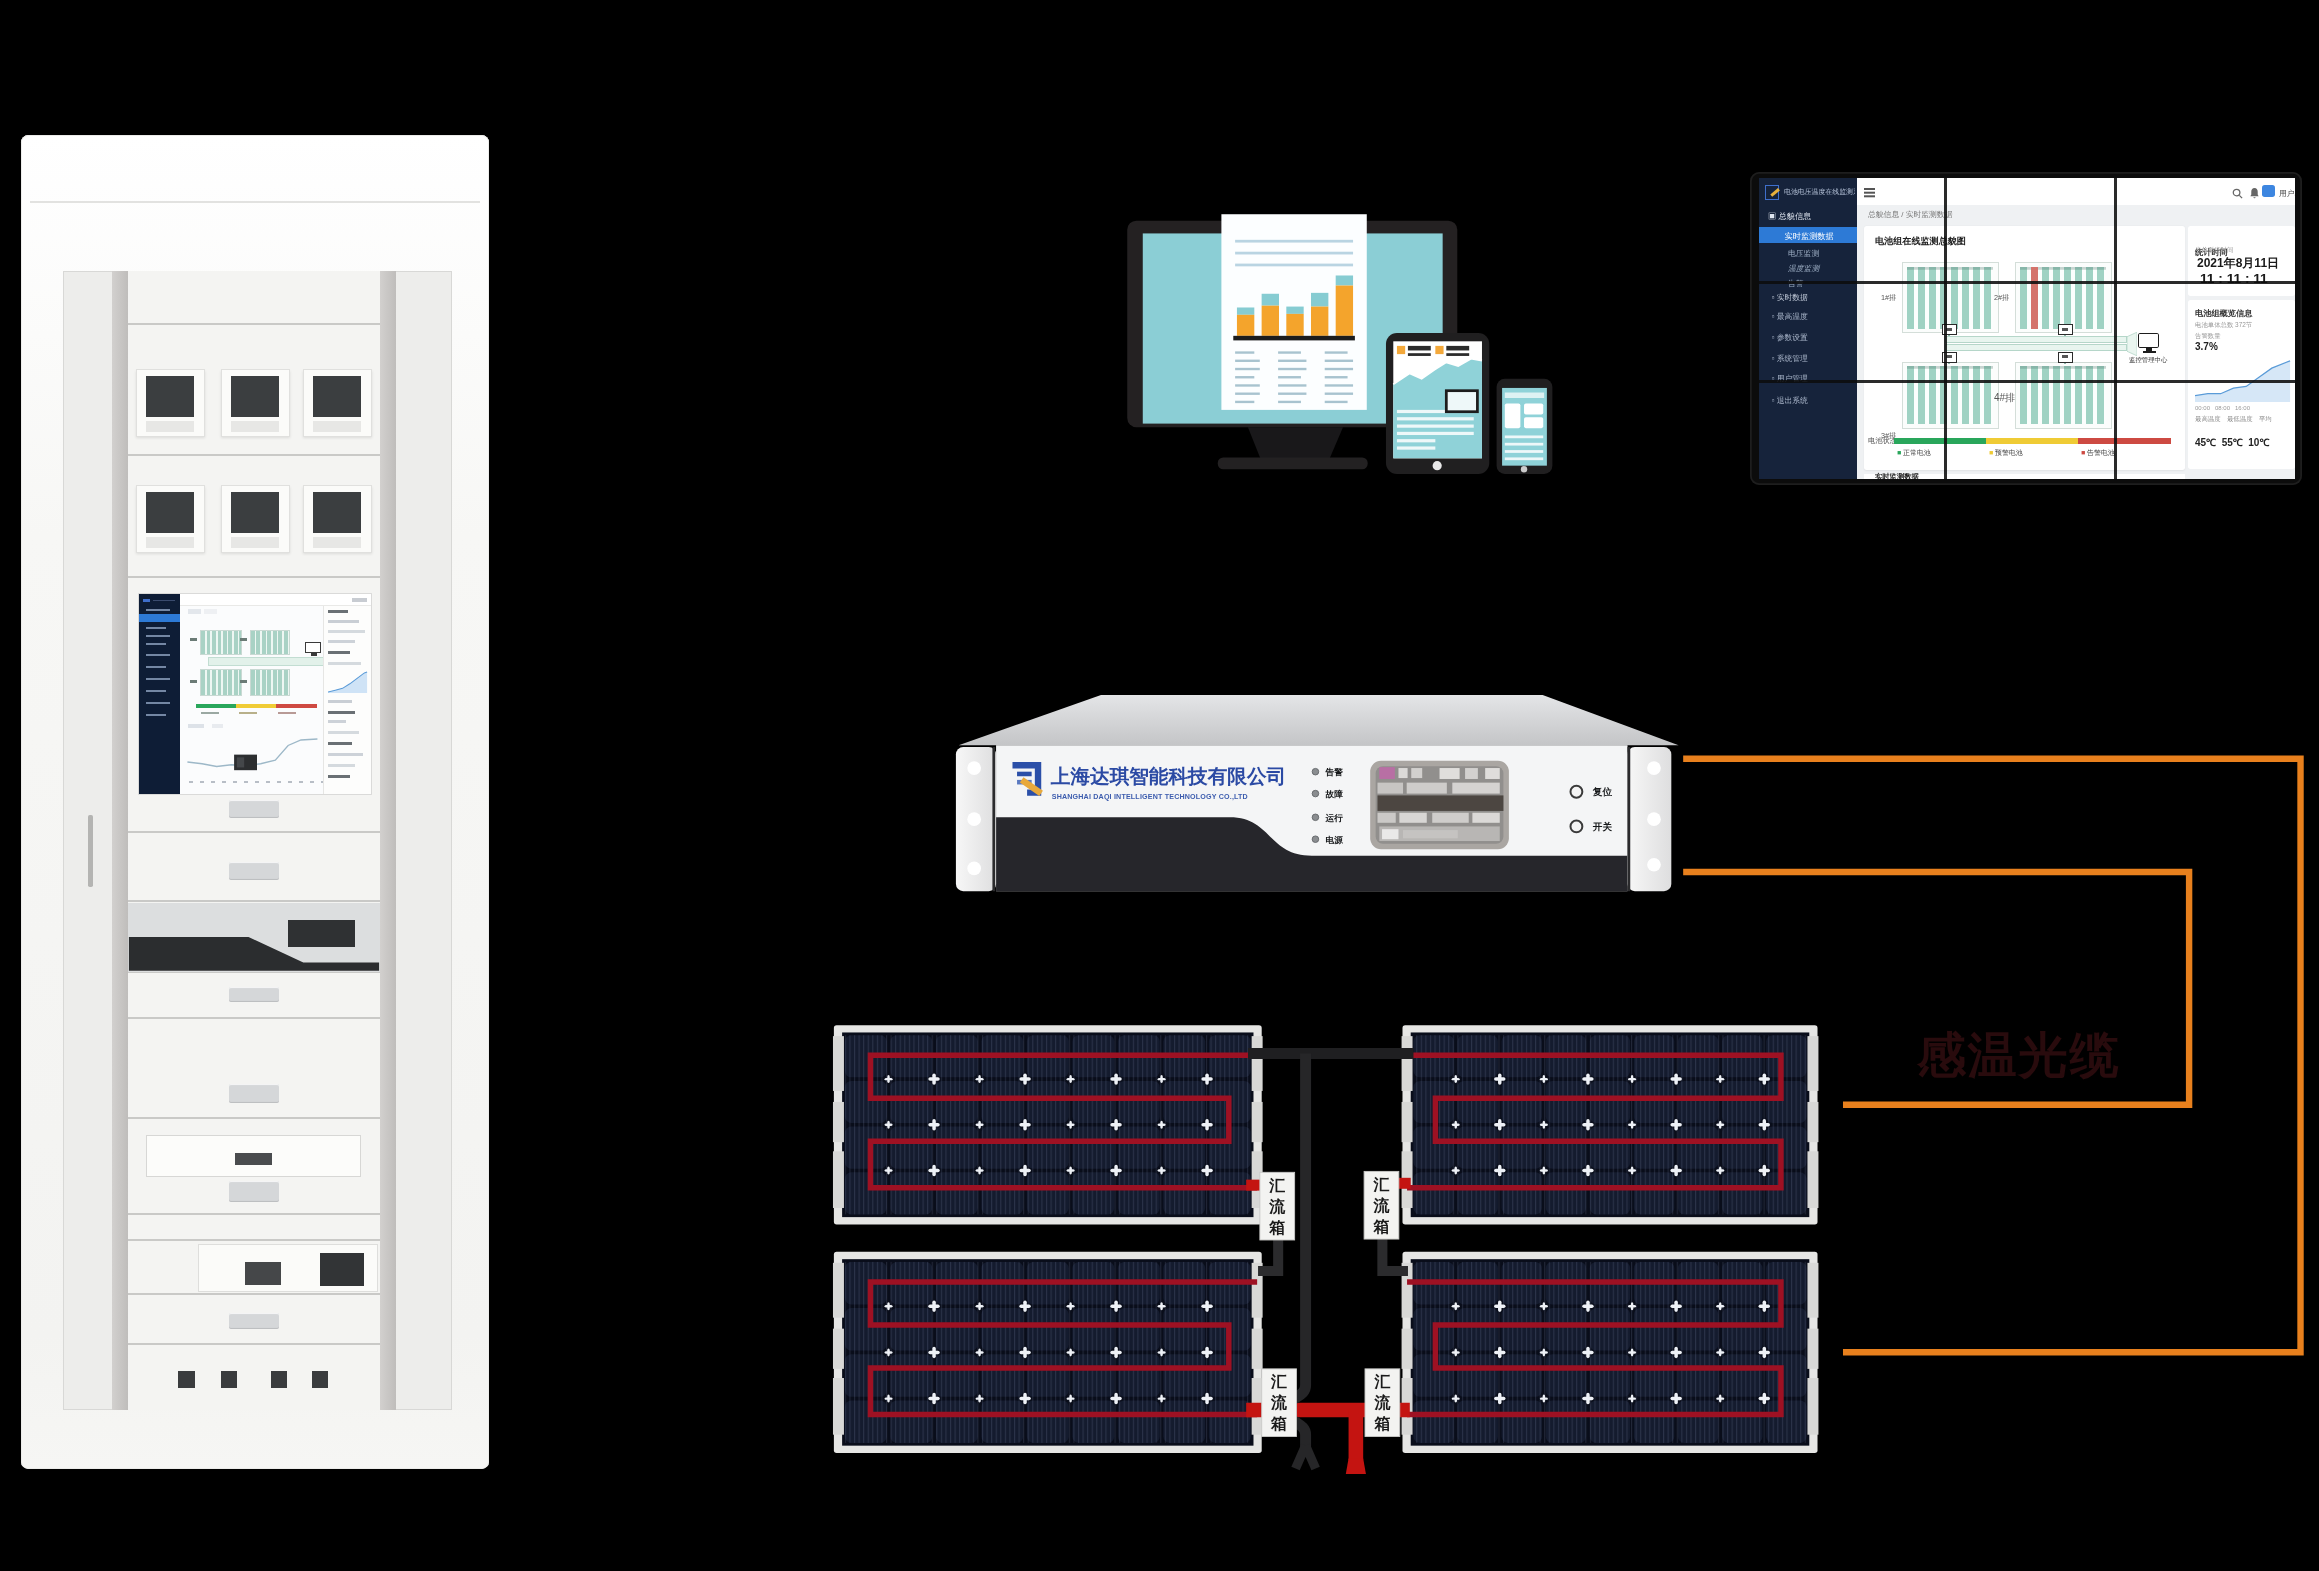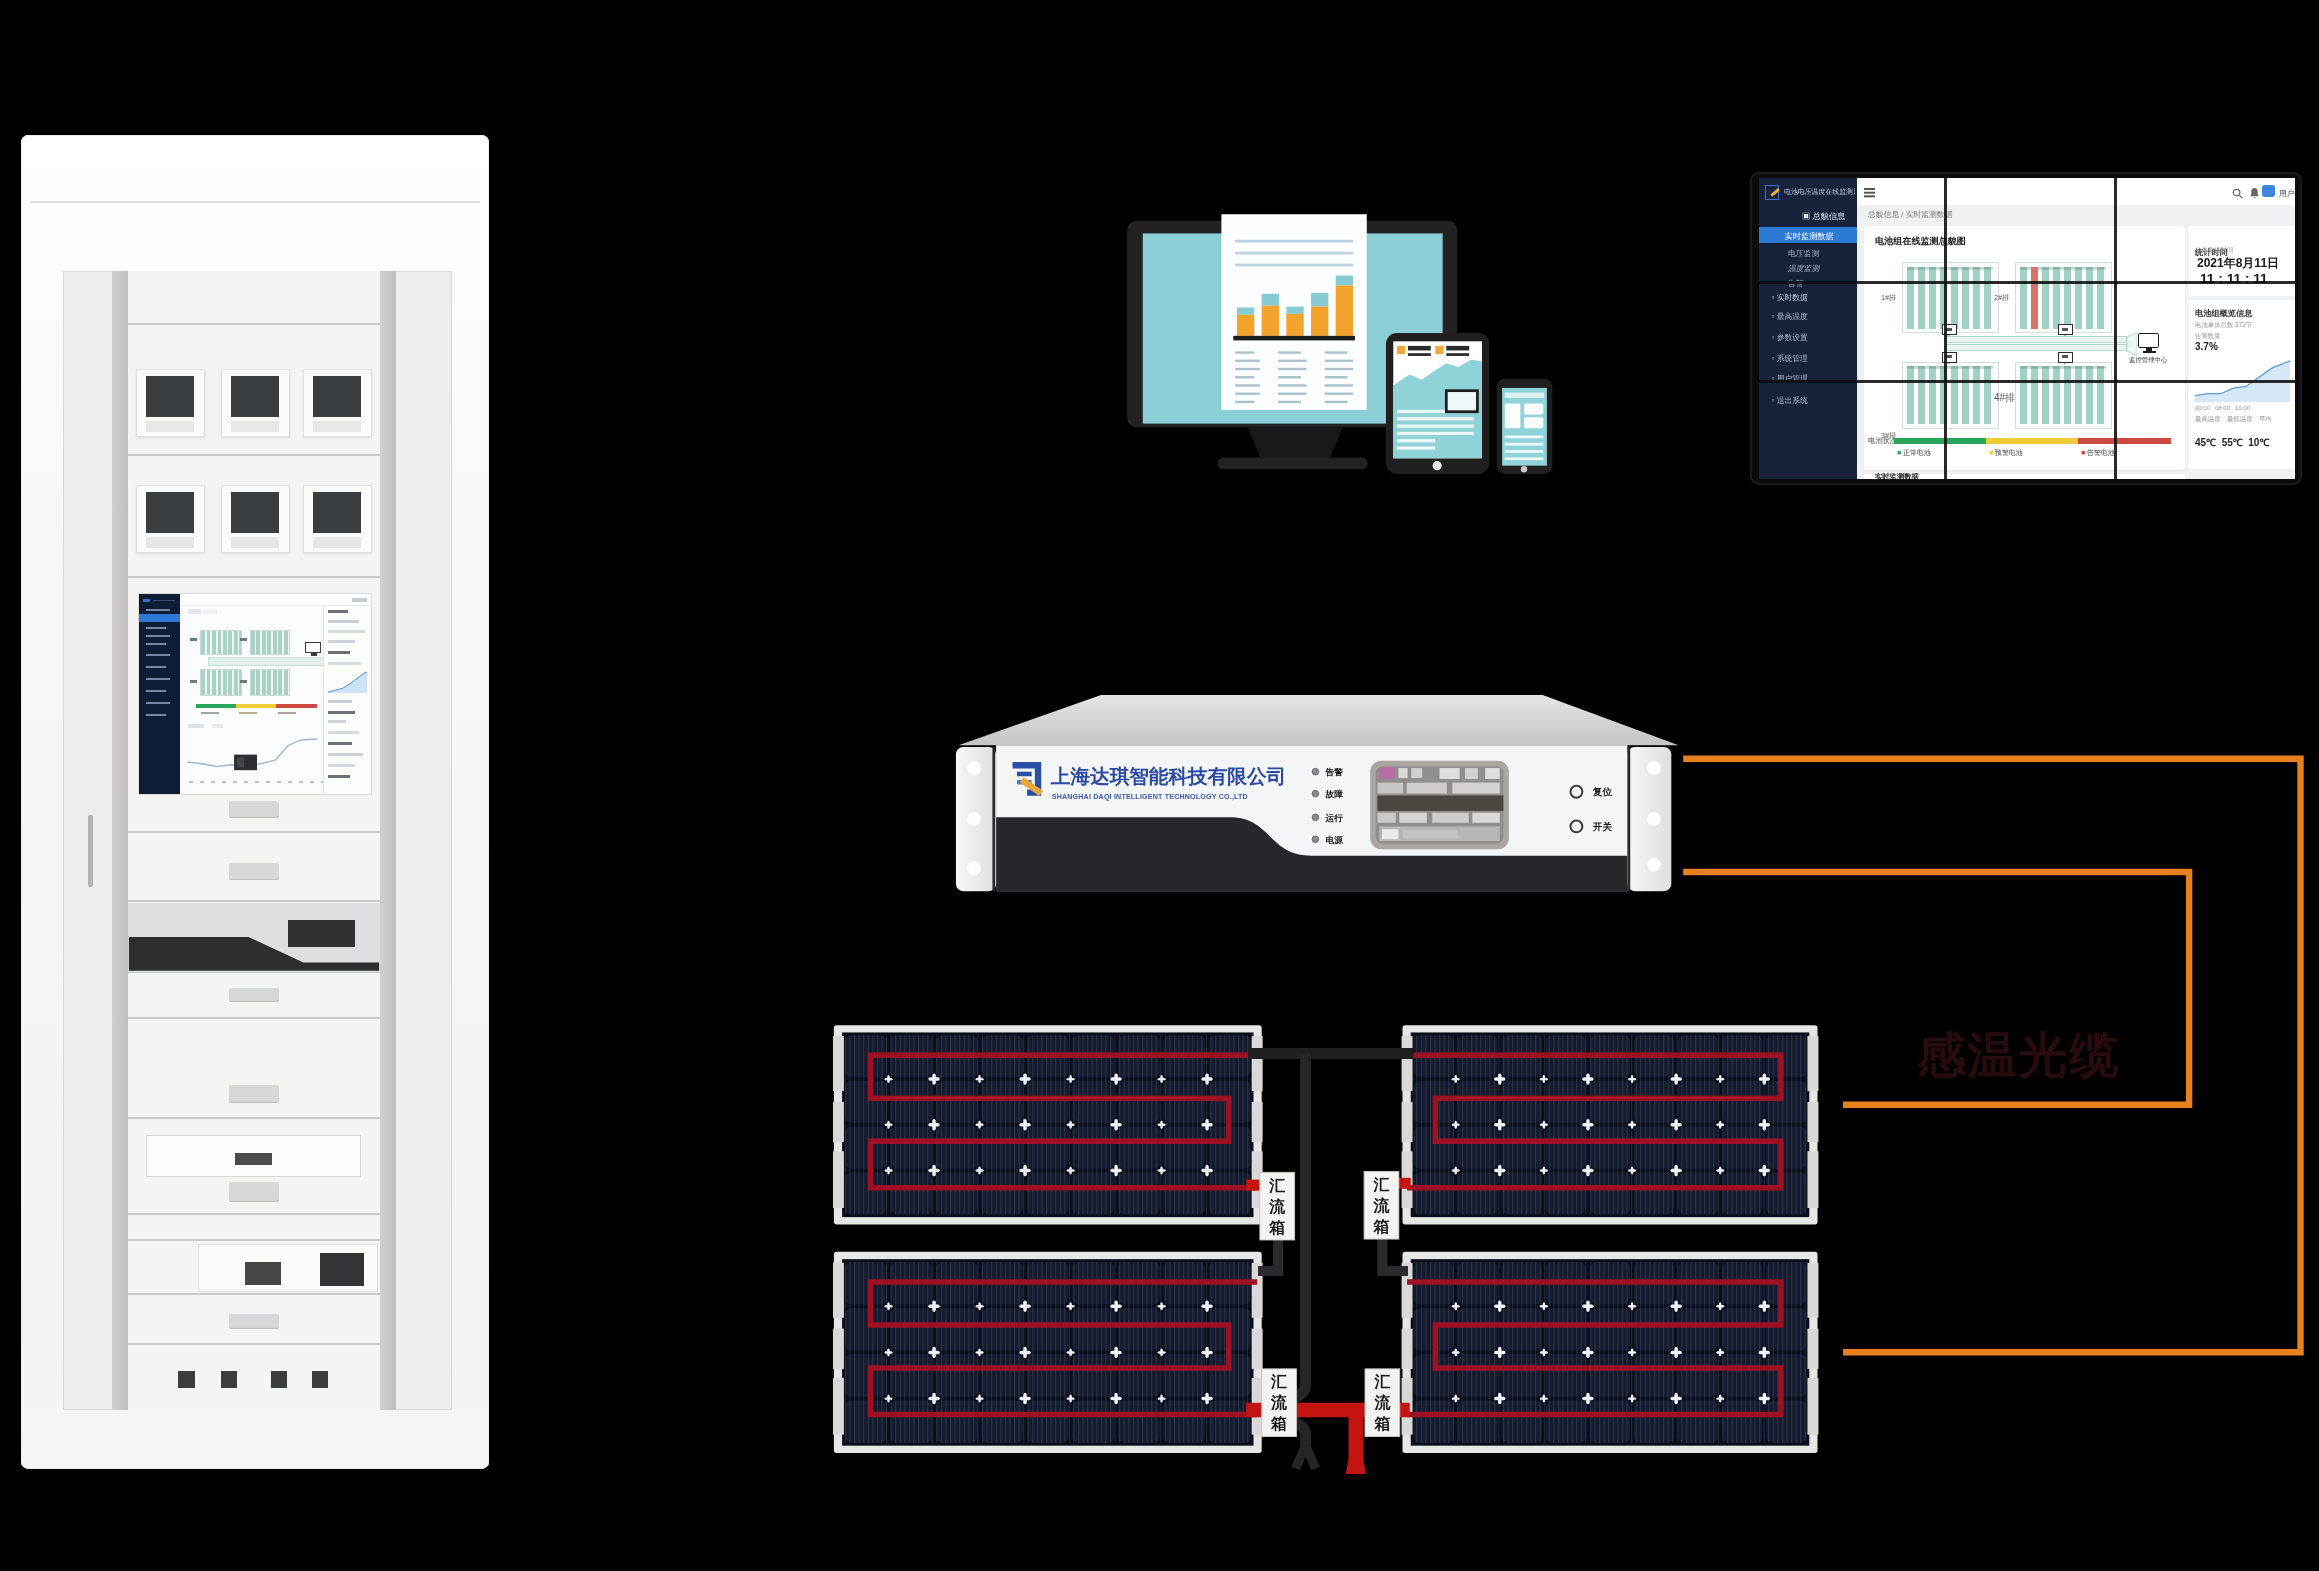--- a/index.html
+++ b/index.html
@@ -274,21 +274,21 @@
 
 <div class="a" style="left:1750px;top:172px;width:552px;height:313px;background:#0c0c0c;border-radius:9.1px;box-shadow:inset 0 0 0 1.8px #1e1e1e;"></div>
 
 <div class="a" style="left:1759px;top:178px;width:536px;height:301px;background:#eff1f3;overflow:hidden;">
 <div style="position:relative;width:536px;height:301px;font-family:'Liberation Sans',sans-serif;">
 
 <div class="a" style="left:0;top:0;width:98px;height:301px;background:#16233b;"></div>
 <div class="a" style="left:6.4px;top:7.3px;width:13.7px;height:14.6px;border:1.8px solid #3f6fcc;box-sizing:border-box;"></div>
 <div class="a" style="left:11px;top:12.8px;width:10px;height:2.7px;background:#e8b13c;transform:rotate(-40deg);"></div>
 <div class="t" style="left:25px;top:9.1px;font-size:6.9px;color:#b7c4da;width:71px;overflow:hidden;">电池电压温度在线监测系统</div>
-<div class="t" style="left:9.1px;top:33px;font-size:8.2px;color:#dfe5ef;margin-left:34px;">▣ 总貌信息</div>
+<div class="t" style="left:9.1px;top:33px;font-size:8.2px;color:#dfe5ef;">▣ 总貌信息</div>
 
 <div class="a" style="left:0;top:49px;width:98px;height:16.4px;background:#2d7ad6;"></div>
 <div class="t" style="left:25.6px;top:53px;font-size:8.2px;color:#ffffff;">实时监测数据</div>
 <div class="t" style="left:29px;top:70px;font-size:7.8px;color:#9fb0c6;">电压监测</div>
 <div class="t" style="left:29px;top:85px;font-size:7.8px;color:#9fb0c6;font-style:italic;">温度监测</div>
 <div class="t" style="left:29px;top:100px;font-size:7.8px;color:#9fb0c6;">告警</div>
 <div class="t" style="left:12.8px;top:114px;font-size:7.8px;color:#c6cfdd;">▫ 实时数据</div>
 <div class="t" style="left:12.8px;top:133px;font-size:7.8px;color:#aab6ca;">▫ 最高温度</div>
 <div class="t" style="left:12.8px;top:154px;font-size:7.8px;color:#aab6ca;">▫ 参数设置</div>
 <div class="t" style="left:12.8px;top:175px;font-size:7.8px;color:#aab6ca;">▫ 系统管理</div>

